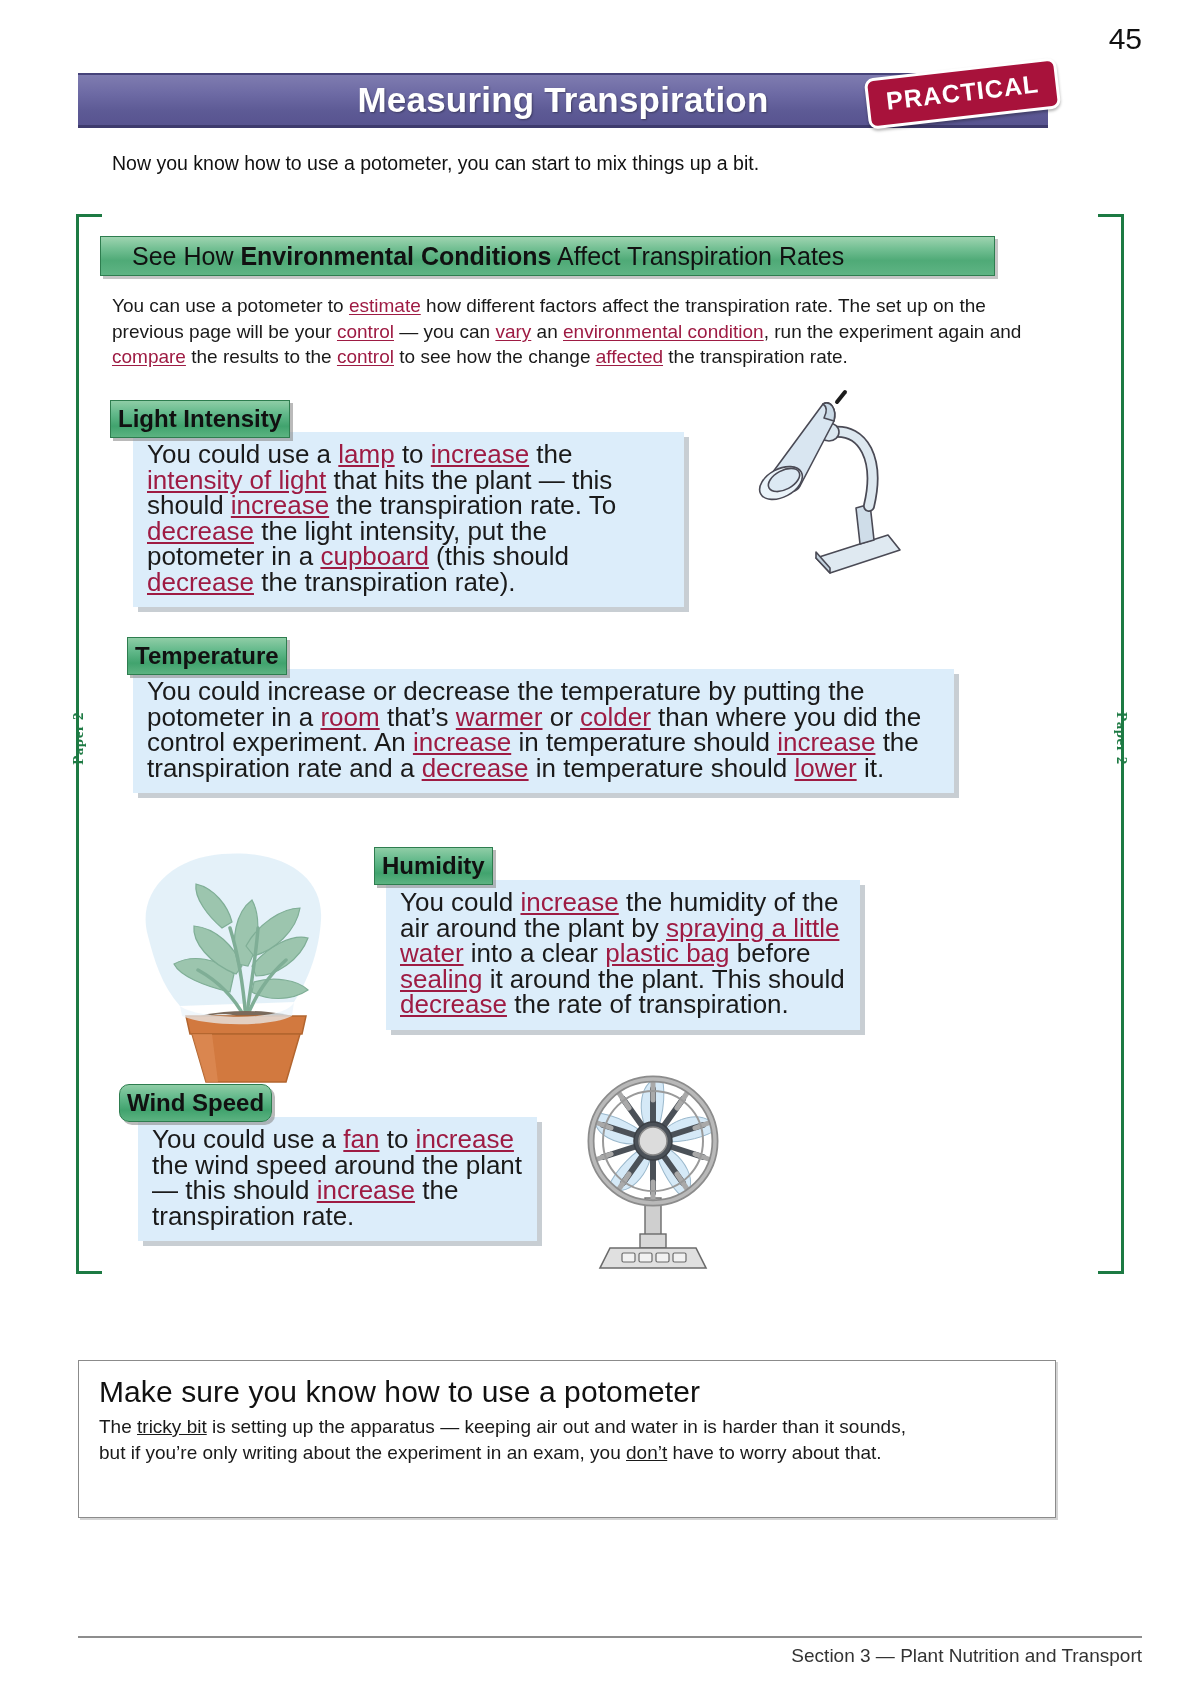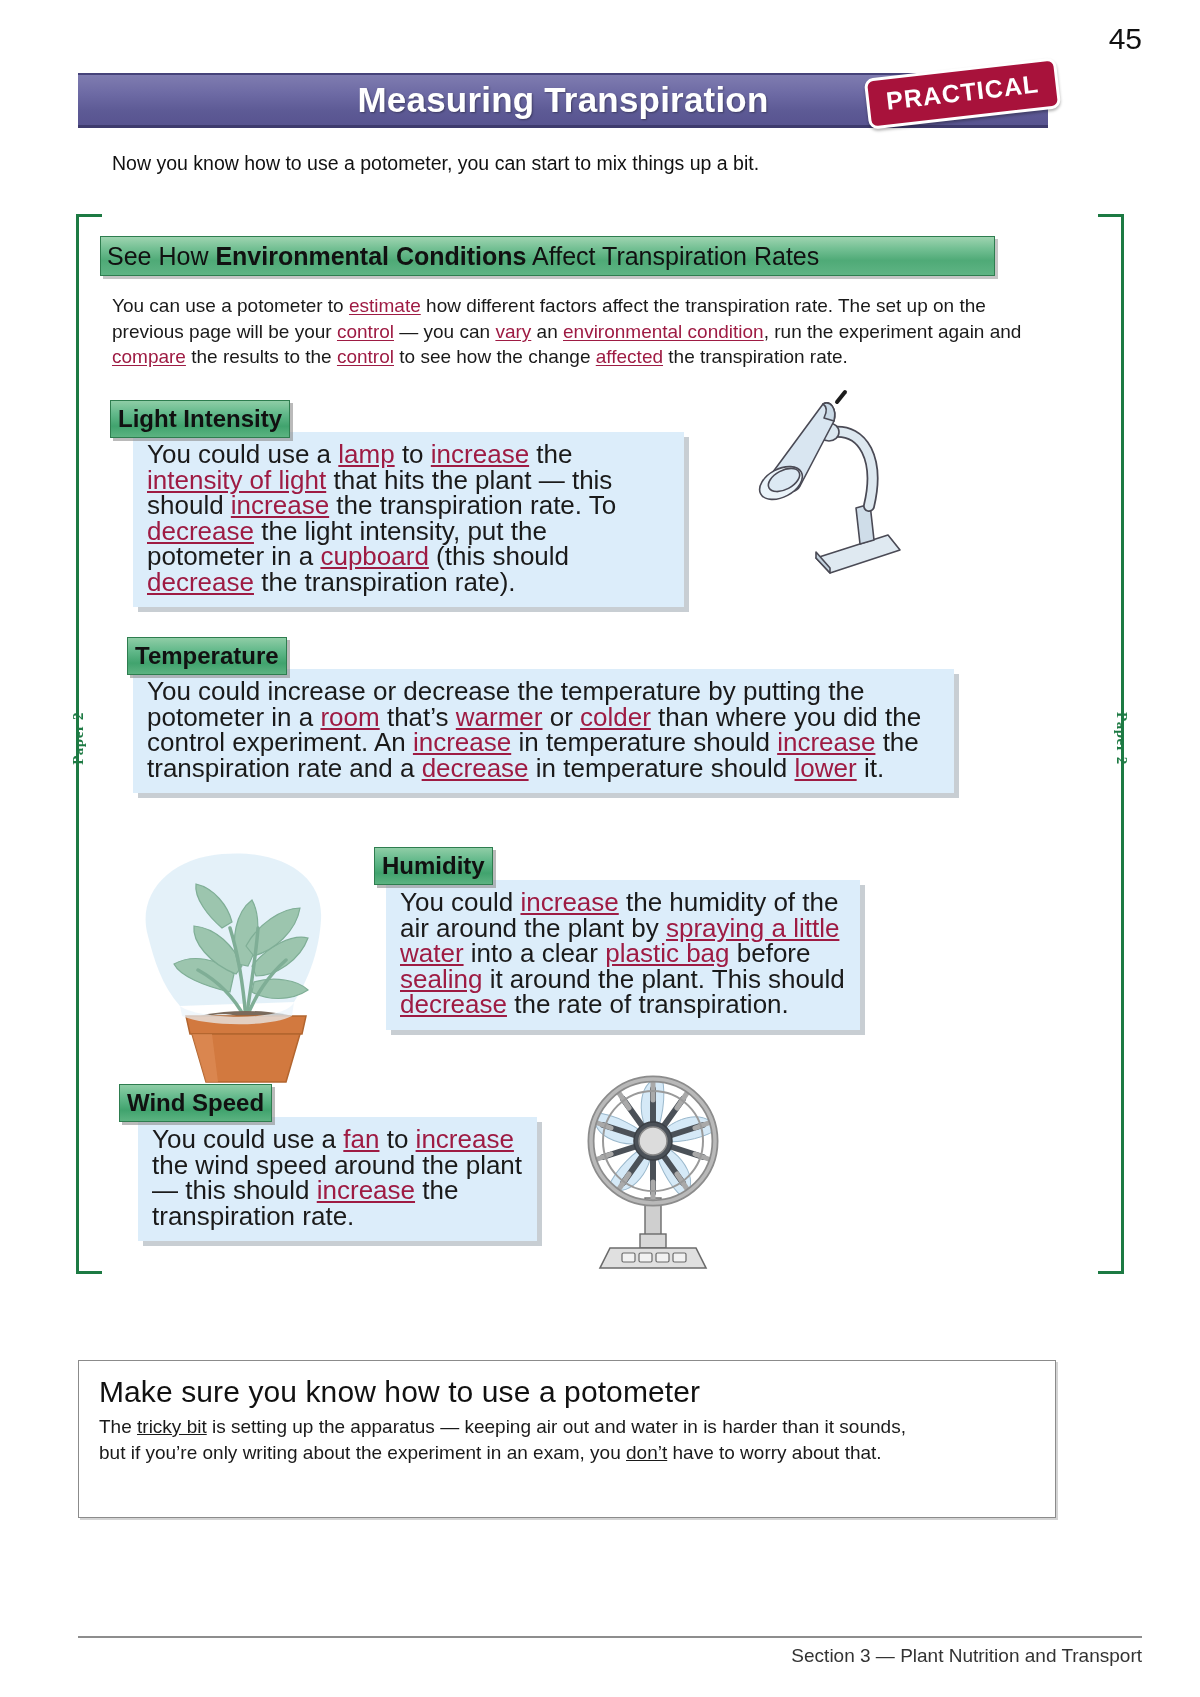--- a/index.html
+++ b/index.html
@@ -64,21 +64,21 @@
   }
   .paper-left  { left:70px;  top:712px; transform:rotate(180deg); }
   .paper-right { right:70px; top:712px; }
 
   
   .section-head {
     position:absolute; left:100px; top:236px; width:895px; height:40px;
     background:linear-gradient(180deg,#9ed4b0 0%,#74c094 30%,#4faa77 62%,#5fb484 100%);
     border:1px solid #2e7d4f;
     box-shadow:3px 3px 0 rgba(150,150,150,.55);
-    display:flex; align-items:center; padding-left:6px;
+    display:flex; align-items:center; padding-left:31px;
   }
   .section-head span { font-size:25px; color:#111; }
   .section-head b { font-weight:bold; }
 
   
   .lead {
     position:absolute; left:112px; top:293px; width:915px;
     font-size:19px; line-height:25.5px;
   }
 
@@ -105,21 +105,21 @@
   
   #chip-light  { left:110px; top:400px; }
   #panel-light { left:133px; top:432px; width:551px; }
 
   #chip-temp  { left:127px; top:637px; }
   #panel-temp { left:133px; top:669px; width:821px; }
 
   #chip-humid  { left:374px; top:847px; }
   #panel-humid { left:386px; top:880px; width:474px; }
 
-  #chip-wind  { left:119px; top:1084px; }
+  #chip-wind  { left:119px; top:1084px;border-radius:10px; }
   #panel-wind { left:138px; top:1117px; width:399px; }
 
   
   .summary {
     position:absolute; left:78px; top:1360px; width:978px; height:158px;
     border:1px solid #8b8b8b; background:#fff;
     box-shadow:2px 2px 0 rgba(170,170,170,.5);
     padding:14px 20px 0 20px;
   }
   .summary h2 {

